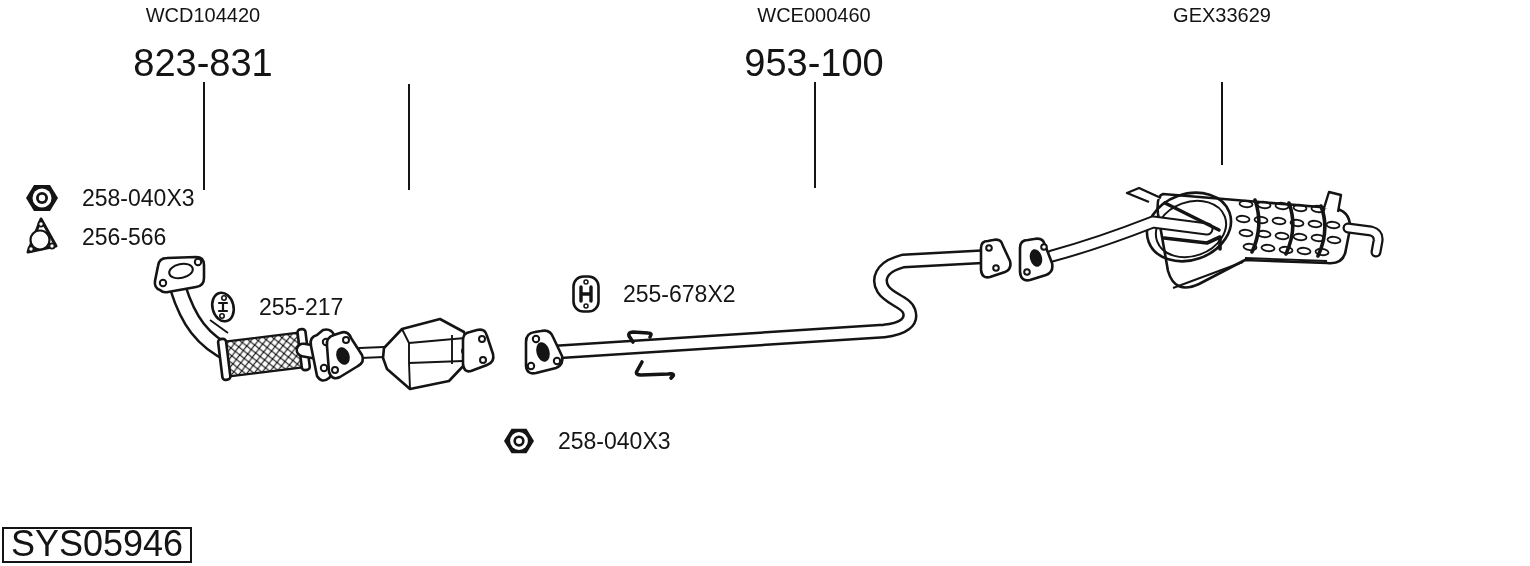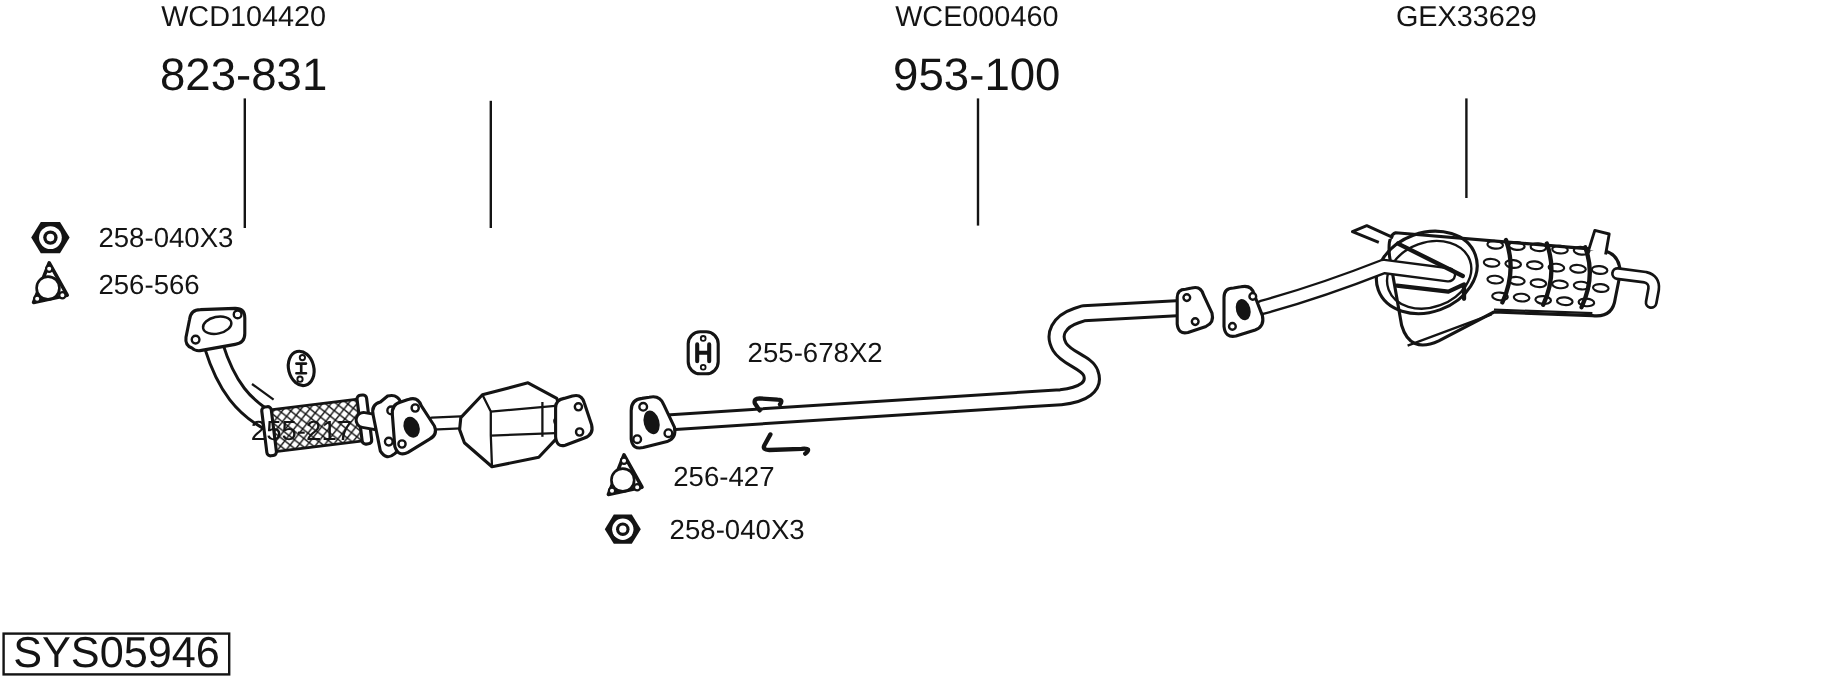--- a/index.html
+++ b/index.html
@@ -2,21 +2,21 @@
 <html><head>
 <meta charset="utf-8">
 <style>
   html,body{margin:0;padding:0;background:#fff;}
   .stage{
     position:relative;width:1530px;height:566px;background:#fff;overflow:hidden;
     font-family:"Liberation Sans","DejaVu Sans",sans-serif;color:#141414;
   }
   .art{position:absolute;left:0;top:0;}
   .top-group{position:absolute;text-align:center;transform:translateX(-50%);white-space:nowrap;}
-  .ref{font-size:24px;line-height:22px;letter-spacing:0;}
+  .ref{font-size:20px;line-height:22px;letter-spacing:0;}
   .part{font-size:38px;line-height:40px;margin-top:17px;}
   .part.boxed{border:2px solid #141414;padding:1px 8px;display:inline-block;}
   .callout{position:absolute;display:flex;align-items:center;gap:22px;white-space:nowrap;}
   .callout .txt{font-size:23px;}
   .callout svg{display:block;flex:none;}
   .sys-box{
     position:absolute;left:2px;top:527px;border:2px solid #141414;
     font-size:36px;line-height:30px;padding:0 7px 2px 7px;
   }
   .ln{stroke:#141414;stroke-width:2;}
@@ -180,50 +180,40 @@
     <svg width="38" height="44" viewBox="0 0 38 44">
       <polygon points="19,4 34,31 6,37" fill="#fff" stroke="#141414" stroke-width="3" stroke-linejoin="round"></polygon>
       <circle cx="18" cy="25" r="9.5" fill="#fff" stroke="#141414" stroke-width="2.2"></circle>
       <circle cx="19" cy="9" r="2.6" fill="#fff" stroke="#141414" stroke-width="1.8"></circle>
       <circle cx="30" cy="31" r="2.6" fill="#fff" stroke="#141414" stroke-width="1.8"></circle>
       <circle cx="9" cy="34" r="2.6" fill="#fff" stroke="#141414" stroke-width="1.8"></circle>
     </svg>
     <span class="txt">256-566</span>
   </div>
 
-  <div class="callout" style="left:209px;top:290px;flex-direction:column;">
+  <div class="callout" style="left:209px;top:290px;">
     <svg width="28" height="34" viewBox="0 0 28 34">
       <ellipse cx="14" cy="17" rx="10.5" ry="14.5" transform="rotate(-14 14 17)" fill="#fff" stroke="#141414" stroke-width="2.6"></ellipse>
       <circle cx="15" cy="8" r="2.2" fill="#fff" stroke="#141414" stroke-width="1.6"></circle>
       <circle cx="13" cy="26" r="2.2" fill="#fff" stroke="#141414" stroke-width="1.6"></circle>
       <path d="M10,13 L18,13 M14,13 L14,21 M10,21 L18,21" fill="none" stroke="#141414" stroke-width="2.2" stroke-linecap="round"></path>
     </svg>
     <span class="txt">255-217</span>
   </div>
 
   <div class="callout" style="left:571px;top:274px;">
     <svg width="30" height="40" viewBox="0 0 30 40">
       <rect x="2.5" y="2.5" width="25" height="35" rx="10" fill="#fff" stroke="#141414" stroke-width="2.6"></rect>
       <circle cx="15" cy="8" r="2" fill="#fff" stroke="#141414" stroke-width="1.5"></circle>
       <circle cx="15" cy="32" r="2" fill="#fff" stroke="#141414" stroke-width="1.5"></circle>
       <path d="M10,13 L10,27 M20,13 L20,27 M10,20 L20,20" fill="none" stroke="#141414" stroke-width="3.4" stroke-linecap="round"></path>
     </svg>
     <span class="txt">255-678X2</span>
   </div>
 
-  <div class="callout" style="left:501px;top:375px;">
-    <svg width="38" height="44" viewBox="0 0 38 44">
-      <polygon points="19,4 34,31 6,37" fill="#fff" stroke="#141414" stroke-width="3" stroke-linejoin="round"></polygon>
-      <circle cx="18" cy="25" r="9.5" fill="#fff" stroke="#141414" stroke-width="2.2"></circle>
-      <circle cx="19" cy="9" r="2.6" fill="#fff" stroke="#141414" stroke-width="1.8"></circle>
-      <circle cx="30" cy="31" r="2.6" fill="#fff" stroke="#141414" stroke-width="1.8"></circle>
-      <circle cx="9" cy="34" r="2.6" fill="#fff" stroke="#141414" stroke-width="1.8"></circle>
-    </svg>
-    <span class="txt">256-427</span>
-  </div>
 
   <div class="callout" style="left:502px;top:426px;">
     <svg width="34" height="30" viewBox="0 0 36 32">
       <polygon points="2,16 10,3 26,3 34,16 26,29 10,29" fill="#141414"></polygon>
       <circle cx="18" cy="16" r="9.5" fill="#fff"></circle>
         <circle cx="18" cy="16" r="6" fill="#141414"></circle>
         <circle cx="18" cy="16" r="3.2" fill="#fff"></circle>
     </svg>
     <span class="txt">258-040X3</span>
   </div>

